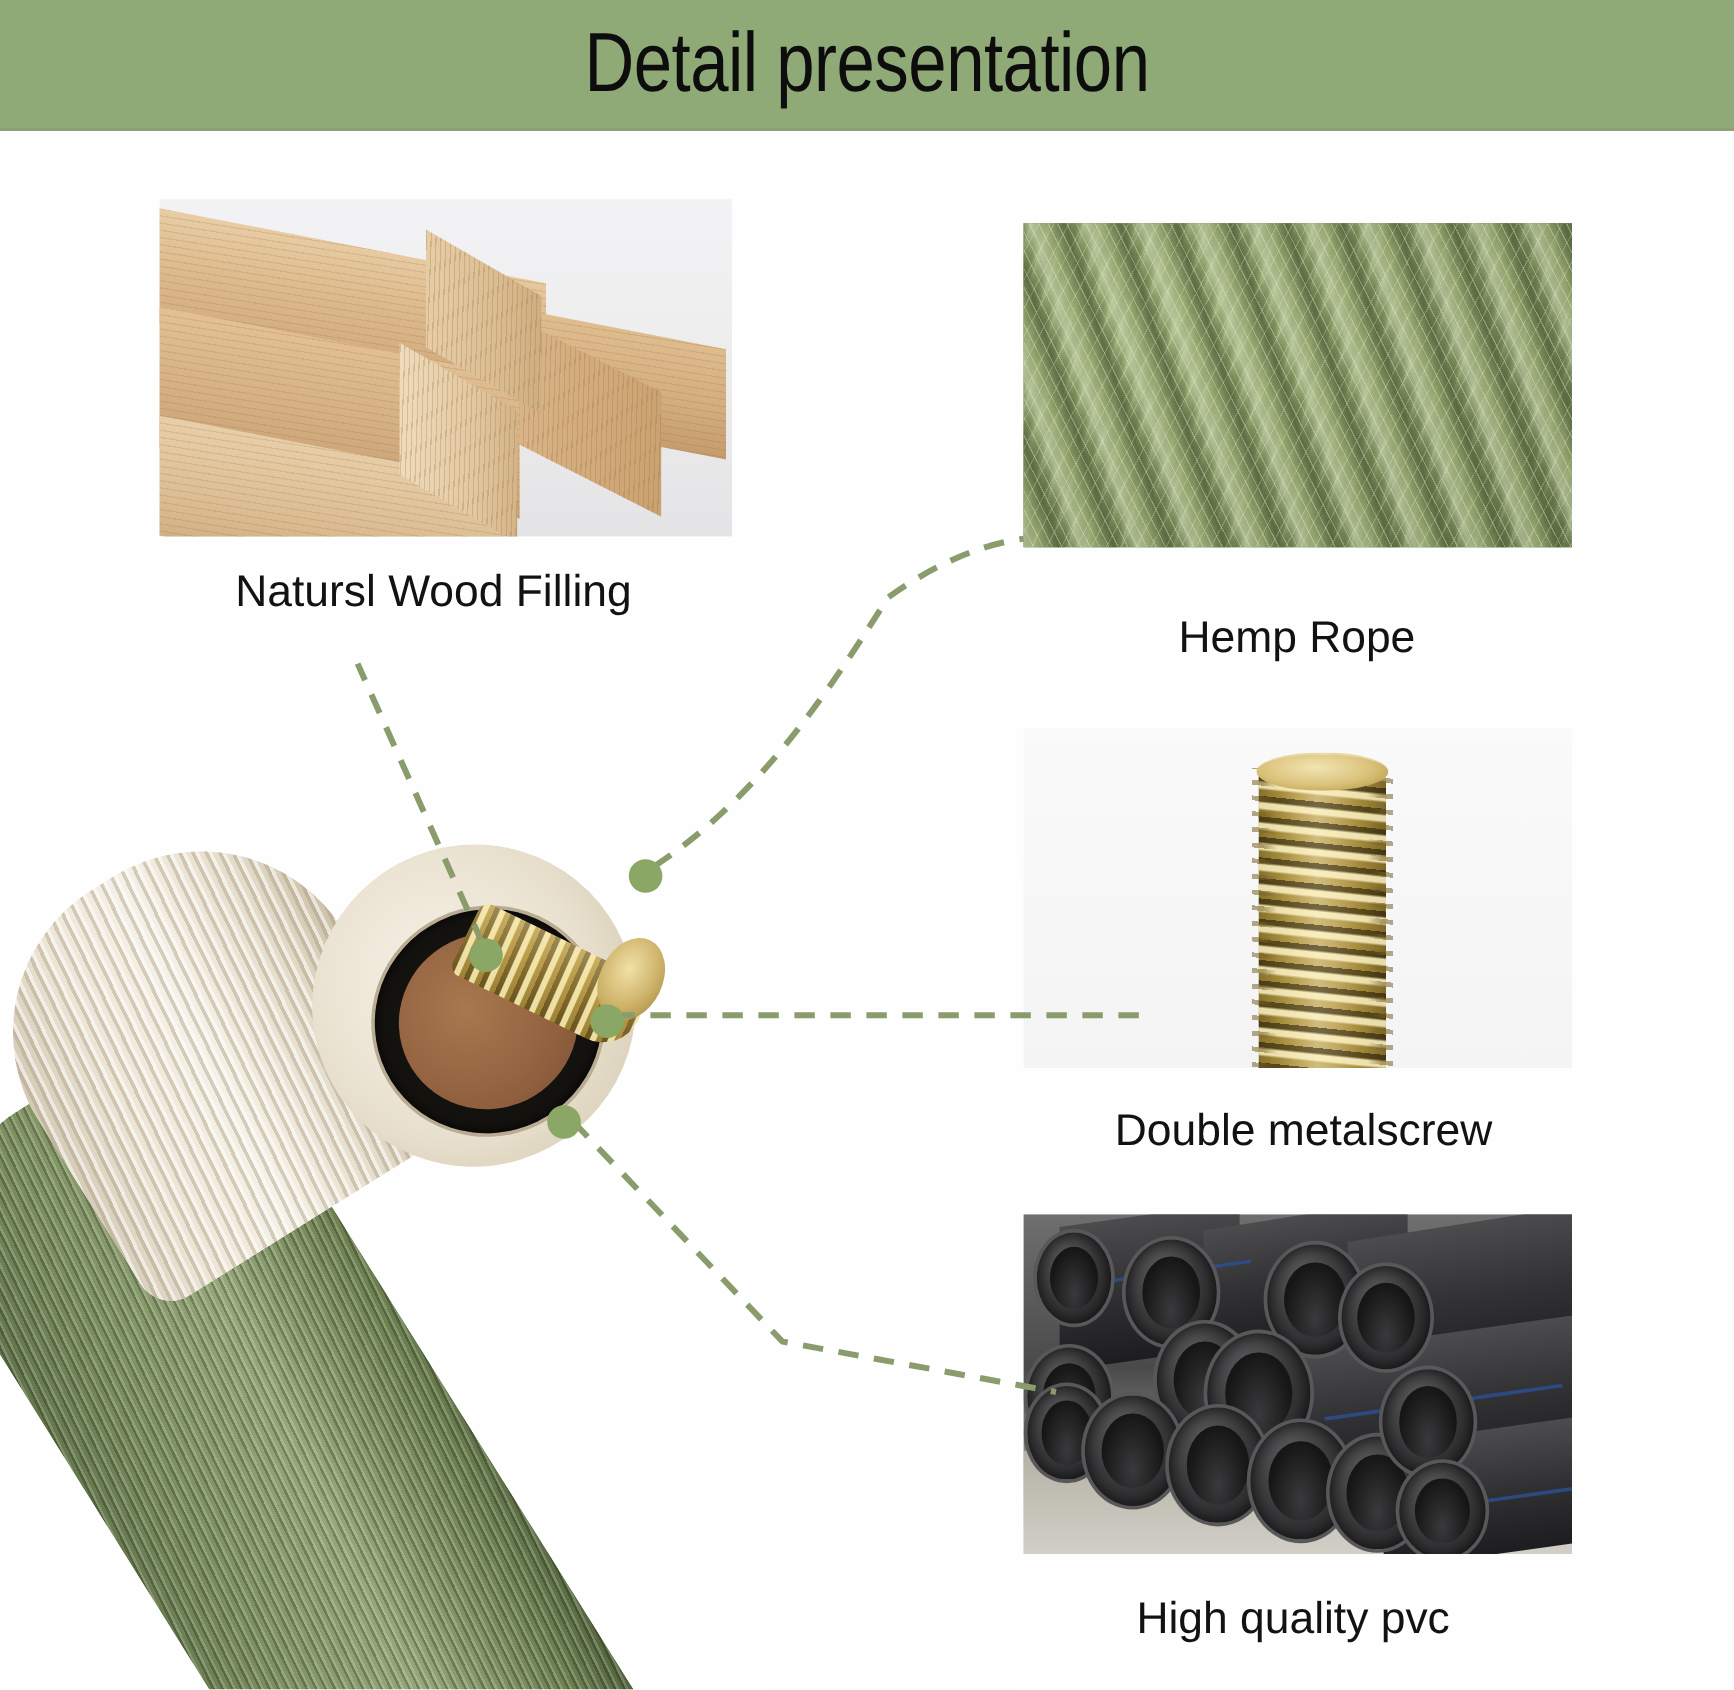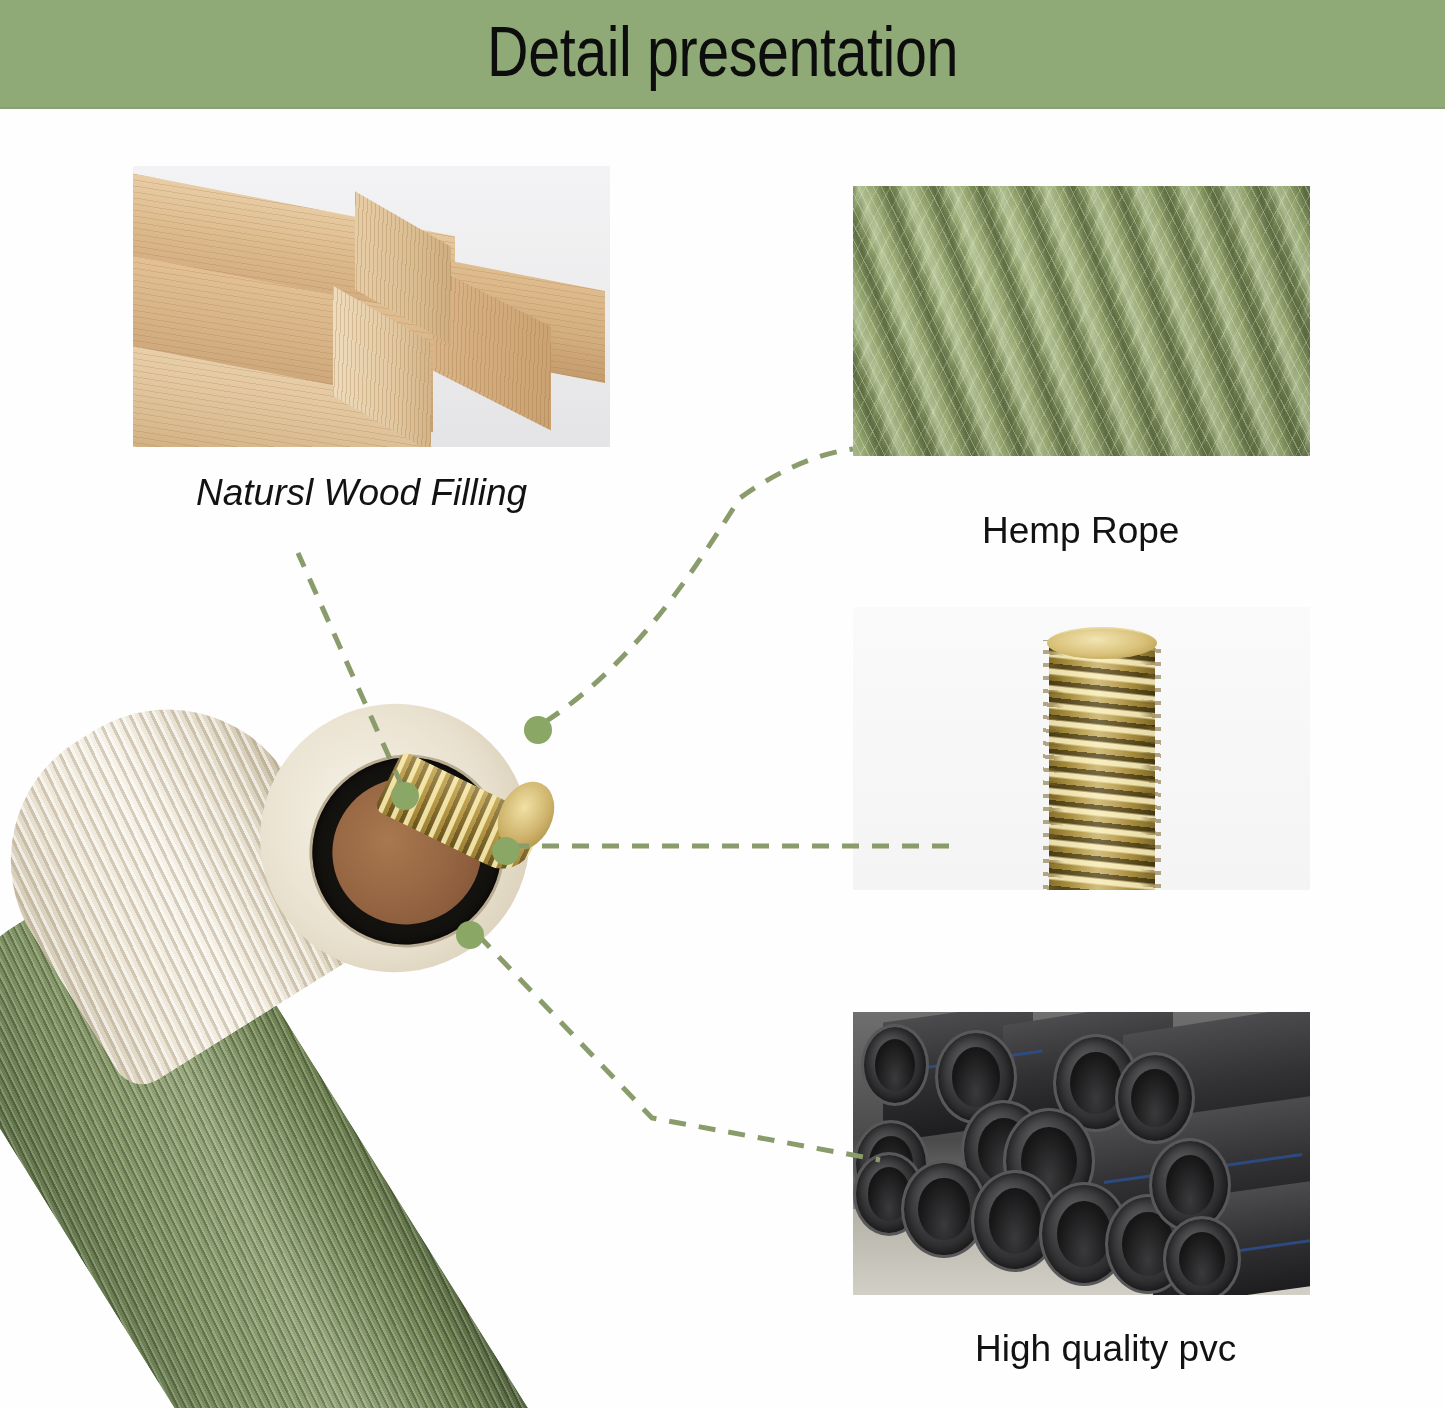--- a/index.html
+++ b/index.html
@@ -339,24 +339,24 @@
 
   
   .caption {
     position: absolute;
     color: #121212;
     font-family: "Liberation Sans", sans-serif;
     font-size: 37px;
     font-weight: 400;
     white-space: nowrap;
   }
-  #caption-wood   { left: 196px; top: 472px; font-style: italic; }
+  #caption-wood   { left: 196px; top: 472px; }
   #caption-hemp   { left: 982px; top: 494px; margin-top: 16px; }
   #caption-screw  { left: 929px; top: 921px; }
-  #caption-pvc    { left: 975px; top: 1328px; }
+  #caption-pvc    { left: 947px; top: 1328px; }
 </style>
 </head>
 <body>
 
 <div id="page">
 
   <div id="header-banner">
     <div id="header-title">Detail presentation</div>
   </div>
 
@@ -447,15 +447,16 @@
     <path class="conn" d="M 478,935 L 652,1118 L 880,1160"></path>
   </svg>
 
   <div class="dot" id="dot-hemp"></div>
   <div class="dot" id="dot-wood"></div>
   <div class="dot" id="dot-screw"></div>
   <div class="dot" id="dot-pvc"></div>
 
   <div class="caption" id="caption-wood">Natursl Wood Filling</div>
   <div class="caption" id="caption-hemp">Hemp Rope</div>
+  <div class="caption" id="caption-screw">Double metalscrew</div>
   <div class="caption" id="caption-pvc">High quality pvc</div>
 
 </div>
 
 </body></html>

